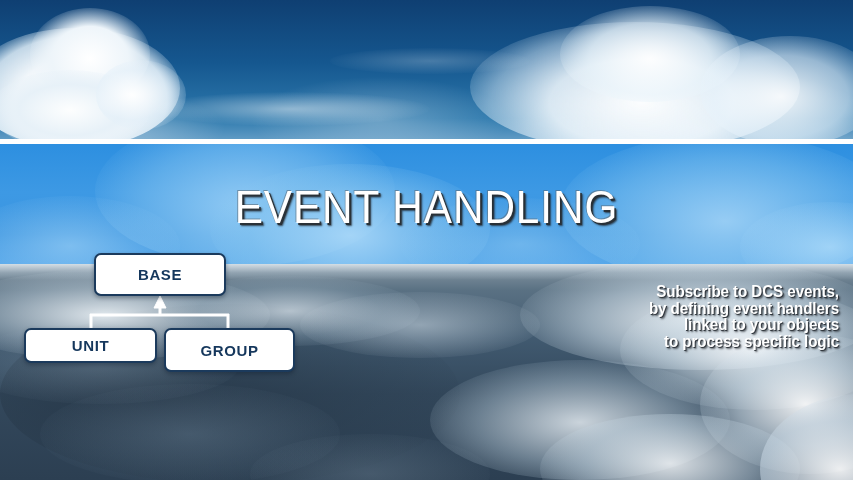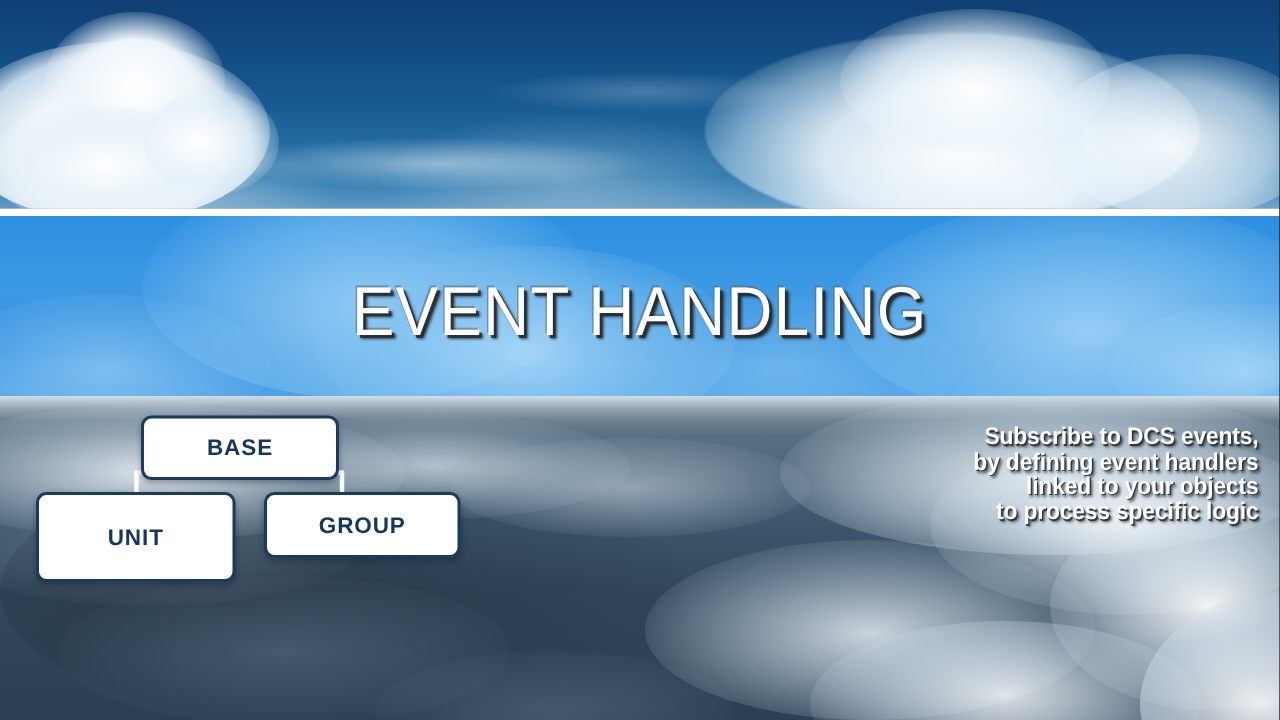--- a/index.html
+++ b/index.html
@@ -177,23 +177,23 @@
     box-shadow: 0 2px 4px rgba(10,20,35,.35);
     color: #15375c;
     font-size: 15px;
     font-weight: 700;
     letter-spacing: .6px;
     display: flex;
     align-items: center;
     justify-content: center;
     box-sizing: border-box;
   }
-  #node-base  { left: 94px;  top: 253px; width: 132px; height: 43px; margin-top: 24px; }
-  #node-unit  { left: 24px;  top: 328px; width: 133px; height: 60px; }
-  #node-group { left: 176px; top: 328px; width: 131px; height: 44px; }
+  #node-base  { left: 94px;  top: 253px; width: 132px; height: 43px; }
+  #node-unit  { left: 24px;  top: 328px; width: 133px; height: 35px; }
+  #node-group { left: 164px; top: 328px; width: 131px; height: 44px; }
 
   .connectors { position: absolute; left: 0; top: 0; width: 853px; height: 480px; }
 
   
   .callout {
     position: absolute;
     right: 62px;
     top: 284px;
     width: 330px;
     text-align: right;

